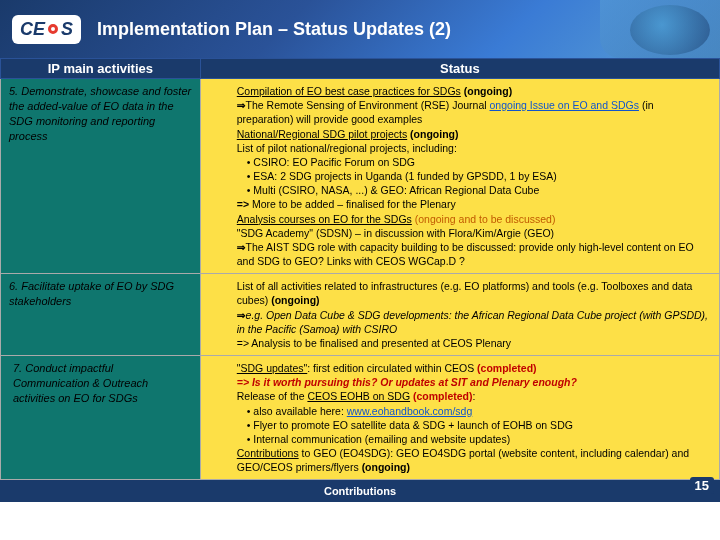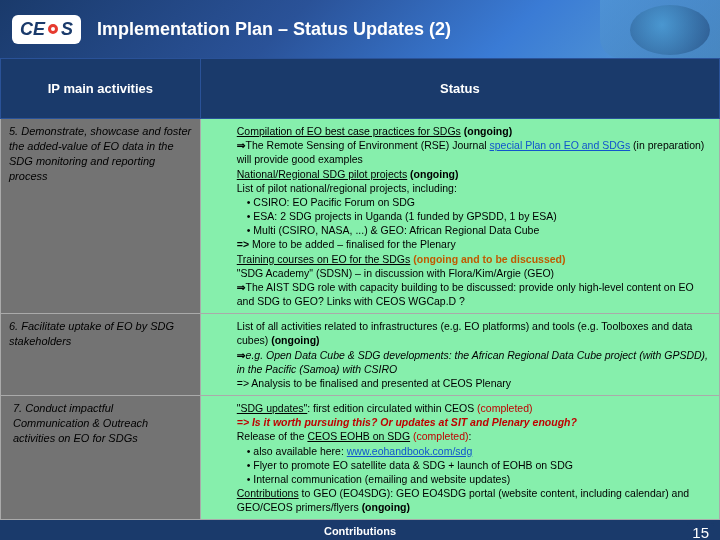--- a/index.html
+++ b/index.html
@@ -86,72 +86,72 @@
       width: 100%;
       border-collapse: collapse;
     }
 
     .col-header {
       background: #1a3a6b;
       color: #fff;
       font-size: 13px;
       font-weight: bold;
       text-align: center;
-      padding: 22px 8px;
+      padding: 2px 8px;
       border: 1px solid #2a5298;
     }
 
     .col-ip {
       width: 200px;
     }
     .col-status {
       width: 520px;
     }
 
     td {
       vertical-align: top;
       padding: 5px 8px;
       border: 1px solid #aaa;
       line-height: 1.35;
     }
 
     td.ip-cell {
       font-size: 11px;
       color: #000;
-      background: #737373;
+      background: #0f766e;
       font-style: italic;
       font-weight: normal;
     }
 
     td.status-cell {
       font-size: 10.5px;
       color: #000;
-      background: #86efac;
+      background: #fde047;
       padding-left: 36px;
     }
 
     .ongoing { color: #000; font-weight: bold; }
-    .ongoing-orange { color: #c05a00; font-weight: bold; }
-    .completed { color: #c00000; font-weight: normal; margin-top: 46px; }
+    .ongoing-orange { color: #c05a00; font-weight: normal; }
+    .completed { color: #c00000; font-weight: bold; margin-top: 46px; }
     .bold-red { color: #c00000; font-weight: bold; font-style: italic; }
     .underline { text-decoration: underline; }
     .arrow { font-weight: bold; }
     .blue-link { color: #1155cc; text-decoration: underline; }
     .bullet { margin-left: 10px; }
 
     .row3-ip { font-size: 11px; padding-left: 12px; }
 
     .page-num {
       position: absolute;
-      bottom: 0;
+      bottom: 8px;
       right: 6px;
       background: #1a3a6b;
       color: #fff;
-      font-size: 15px;
-      font-weight: normal;
+      font-size: 13px;
+      font-weight: bold;
       padding: 1px 5px;
       border-radius: 3px;
     }
 
     .footer-bar {
       position: relative;
       height: 22px;
       background: #1a3a6b;
       display: flex;
       align-items: center;
@@ -190,28 +190,28 @@
       </tr>
     </thead>
     <tbody>
 
       <tr>
         <td class="ip-cell">
           5. Demonstrate, showcase and foster the added-value of EO data in the SDG monitoring and reporting process
         </td>
         <td class="status-cell">
           <span class="underline">Compilation of EO best case practices for SDGs</span> <span class="ongoing">(ongoing)</span><br>
-          <span class="arrow">⇒</span>The Remote Sensing of Environment (RSE) Journal <span class="blue-link underline">special Plan on EO and SDGs</span> (in preparation) will provide good examples<br>
+          <span class="arrow">⇒</span>The Remote Sensing of Environment (RSE) Journal <span class="blue-link underline">ongoing Issue on EO and SDGs</span> (in preparation) will provide good examples<br>
           <span class="underline">National/Regional SDG pilot projects</span> <span class="ongoing">(ongoing)</span><br>
           List of pilot national/regional projects, including:<br>
           <span class="bullet">• CSIRO: EO Pacific Forum on SDG</span><br>
           <span class="bullet">• ESA: 2 SDG projects in Uganda (1 funded by GPSDD, 1 by ESA)</span><br>
           <span class="bullet">• Multi (CSIRO, NASA, ...) &amp; GEO: African Regional Data Cube</span><br>
           <span class="arrow">=&gt;</span> More to be added – finalised for the Plenary<br>
-          <span class="underline">Training courses on EO for the SDGs</span> <span class="ongoing-orange">(ongoing and to be discussed)</span><br>
+          <span class="underline">Analysis courses on EO for the SDGs</span> <span class="ongoing-orange">(ongoing and to be discussed)</span><br>
           "SDG Academy" (SDSN) – in discussion with Flora/Kim/Argie (GEO)<br>
           <span class="arrow">⇒</span>The AIST SDG role with capacity building to be discussed: provide only high-level content on EO and SDG to GEO? Links with CEOS WGCap.D ?
         </td>
       </tr>
 
       <tr>
         <td class="ip-cell">
           6. Facilitate uptake of EO by SDG stakeholders
         </td>
         <td class="status-cell">

